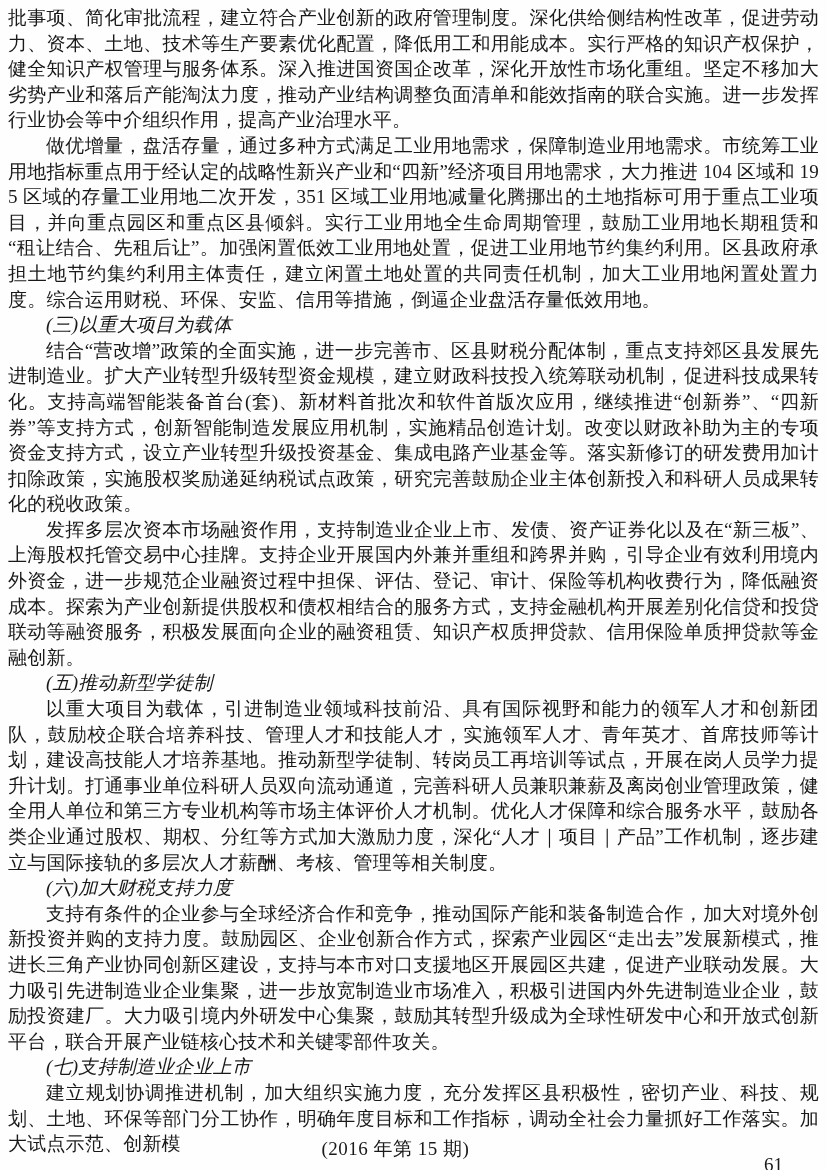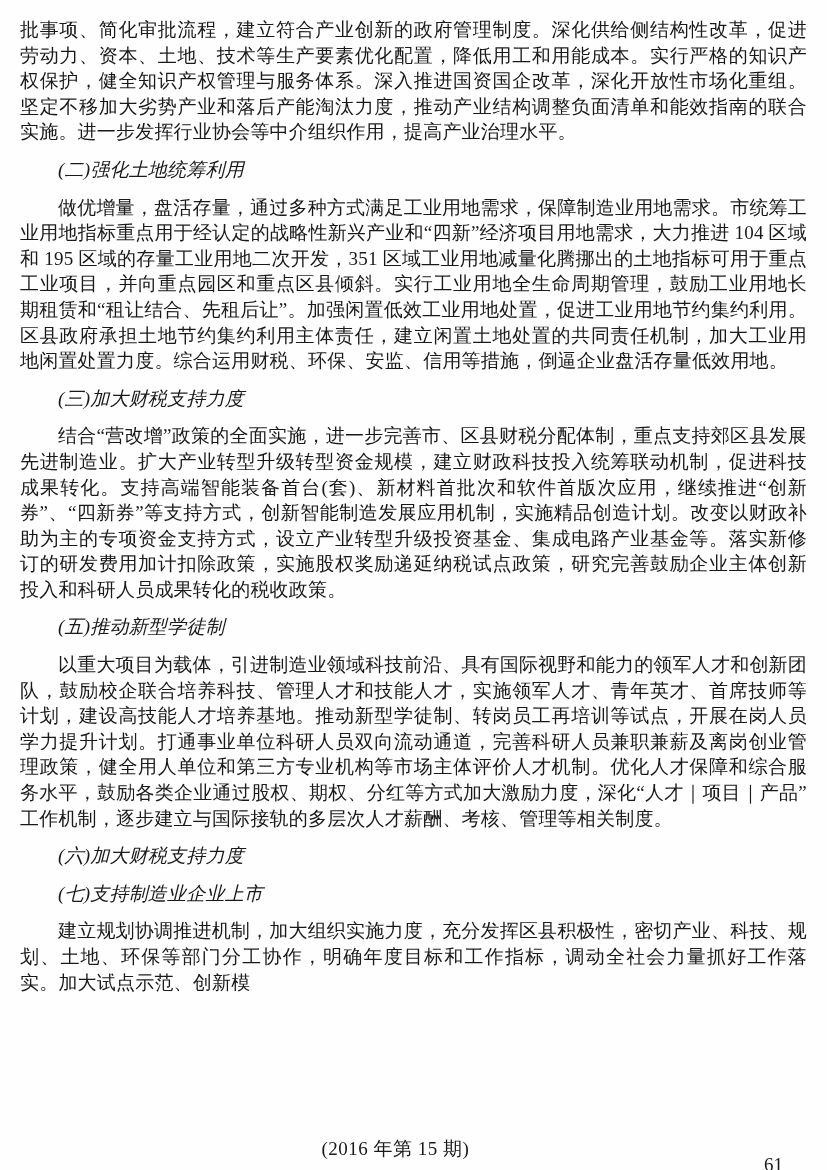--- a/index.html
+++ b/index.html
@@ -15,21 +15,21 @@
     background: #fefefe;
     color: #191919;
     font-family: "Liberation Serif", "DejaVu Serif", serif;
     overflow: hidden;
     box-sizing: border-box;
   }
   .content {
     padding: 5px 8px 0 8px;
   }
   .para, .heading {
-    margin: 12px;
+    margin: 0;
     font-size: 19px;
     line-height: 25.6px;
     text-align: justify;
     text-align-last: left;
     letter-spacing: 0.2px;
     word-break: break-all;
   }
   .indent {
     text-indent: 2em;
   }
@@ -60,27 +60,28 @@
     top: 16px;
     font-size: 19px;
   }
 </style>
 </head>
 <body>
 
 <div class="page">
   <div class="content">
     <p class="para">批事项、简化审批流程，建立符合产业创新的政府管理制度。深化供给侧结构性改革，促进劳动力、资本、土地、技术等生产要素优化配置，降低用工和用能成本。实行严格的知识产权保护，健全知识产权管理与服务体系。深入推进国资国企改革，深化开放性市场化重组。坚定不移加大劣势产业和落后产能淘汰力度，推动产业结构调整负面清单和能效指南的联合实施。进一步发挥行业协会等中介组织作用，提高产业治理水平。</p>
-    <p class="heading">(二)强化土地统筹利用</p>
     <p class="para indent">做优增量，盘活存量，通过多种方式满足工业用地需求，保障制造业用地需求。市统筹工业用地指标重点用于经认定的战略性新兴产业和“四新”经济项目用地需求，大力推进 104 区域和 195 区域的存量工业用地二次开发，351 区域工业用地减量化腾挪出的土地指标可用于重点工业项目，并向重点园区和重点区县倾斜。实行工业用地全生命周期管理，鼓励工业用地长期租赁和“租让结合、先租后让”。加强闲置低效工业用地处置，促进工业用地节约集约利用。区县政府承担土地节约集约利用主体责任，建立闲置土地处置的共同责任机制，加大工业用地闲置处置力度。综合运用财税、环保、安监、信用等措施，倒逼企业盘活存量低效用地。</p>
-    <p class="heading">(三)加大财税支持力度</p>
+    <p class="heading">(三)以重大项目为载体</p>
     <p class="para indent">结合“营改增”政策的全面实施，进一步完善市、区县财税分配体制，重点支持郊区县发展先进制造业。扩大产业转型升级转型资金规模，建立财政科技投入统筹联动机制，促进科技成果转化。支持高端智能装备首台(套)、新材料首批次和软件首版次应用，继续推进“创新券”、“四新券”等支持方式，创新智能制造发展应用机制，实施精品创造计划。改变以财政补助为主的专项资金支持方式，设立产业转型升级投资基金、集成电路产业基金等。落实新修订的研发费用加计扣除政策，实施股权奖励递延纳税试点政策，研究完善鼓励企业主体创新投入和科研人员成果转化的税收政策。</p>
+    <p class="para indent">发挥多层次资本市场融资作用，支持制造业企业上市、发债、资产证券化以及在“新三板”、上海股权托管交易中心挂牌。支持企业开展国内外兼并重组和跨界并购，引导企业有效利用境内外资金，进一步规范企业融资过程中担保、评估、登记、审计、保险等机构收费行为，降低融资成本。探索为产业创新提供股权和债权相结合的服务方式，支持金融机构开展差别化信贷和投贷联动等融资服务，积极发展面向企业的融资租赁、知识产权质押贷款、信用保险单质押贷款等金融创新。</p>
     <p class="heading">(五)推动新型学徒制</p>
     <p class="para indent">以重大项目为载体，引进制造业领域科技前沿、具有国际视野和能力的领军人才和创新团队，鼓励校企联合培养科技、管理人才和技能人才，实施领军人才、青年英才、首席技师等计划，建设高技能人才培养基地。推动新型学徒制、转岗员工再培训等试点，开展在岗人员学力提升计划。打通事业单位科研人员双向流动通道，完善科研人员兼职兼薪及离岗创业管理政策，健全用人单位和第三方专业机构等市场主体评价人才机制。优化人才保障和综合服务水平，鼓励各类企业通过股权、期权、分红等方式加大激励力度，深化“人才｜项目｜产品”工作机制，逐步建立与国际接轨的多层次人才薪酬、考核、管理等相关制度。</p>
     <p class="heading">(六)加大财税支持力度</p>
+    <p class="para indent">支持有条件的企业参与全球经济合作和竞争，推动国际产能和装备制造合作，加大对境外创新投资并购的支持力度。鼓励园区、企业创新合作方式，探索产业园区“走出去”发展新模式，推进长三角产业协同创新区建设，支持与本市对口支援地区开展园区共建，促进产业联动发展。大力吸引先进制造业企业集聚，进一步放宽制造业市场准入，积极引进国内外先进制造业企业，鼓励投资建厂。大力吸引境内外研发中心集聚，鼓励其转型升级成为全球性研发中心和开放式创新平台，联合开展产业链核心技术和关键零部件攻关。</p>
     <p class="heading">(七)支持制造业企业上市</p>
     <p class="para indent">建立规划协调推进机制，加大组织实施力度，充分发挥区县积极性，密切产业、科技、规划、土地、环保等部门分工协作，明确年度目标和工作指标，调动全社会力量抓好工作落实。加大试点示范、创新模</p>
   </div>
   <div class="footer">
     <span class="footer-issue">(2016 年第 15 期)</span>
     <span class="footer-pageno">61</span>
   </div>
 </div>
 
 </body></html>

